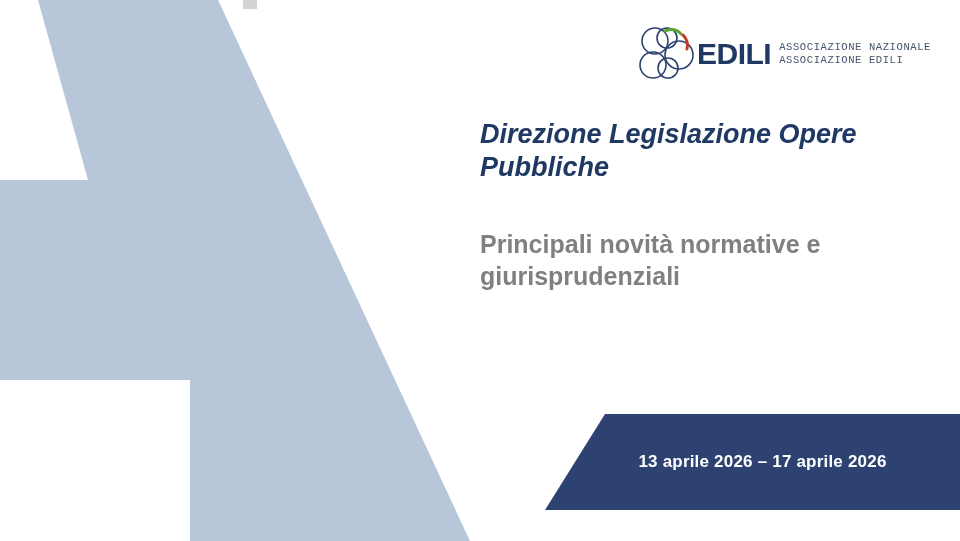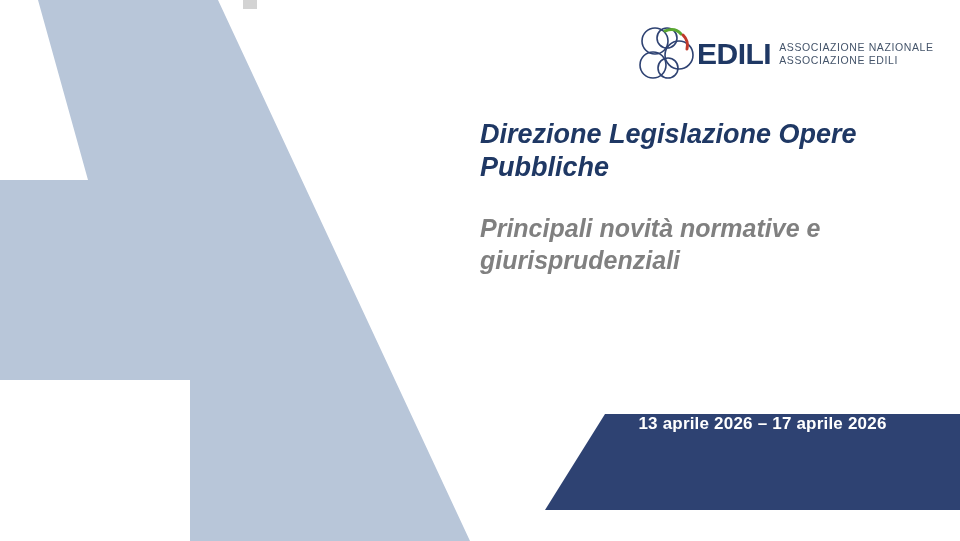--- a/index.html
+++ b/index.html
@@ -52,56 +52,56 @@
     margin-left: -2px;
   }
   .logo-text {
     margin-left: 8px;
     color: #44546a;
     font-size: 10.5px;
     line-height: 13px;
     letter-spacing: 0.6px;
     font-family: "Liberation Sans", sans-serif;
   }
-  .logo-text div { white-space: nowrap; }
+  .logo-text div { white-space: nowrap; font-family: Liberation Mono, monospace; }
 
   
   .title-main {
     position: absolute;
     left: 480px;
     top: 118px;
     width: 460px;
     font-size: 27px;
     font-weight: bold;
     line-height: 33px;
     color: #1f3864;
     font-style: italic;
   }
   .title-sub {
     position: absolute;
     left: 480px;
-    top: 212px;
+    top: 228px;
     width: 460px;
     font-size: 25px;
     font-weight: bold;
     line-height: 32px;
     color: #808080;
-    font-style: italic;
   }
 
   
   .date-banner {
     position: absolute;
     left: 545px;
     top: 414px;
     width: 415px;
     height: 96px;
     background: #2e4272;
     clip-path: polygon(60px 0, 415px 0, 415px 96px, 0 96px);
     display: flex;
+    align-items: center;
     justify-content: center;
   }
   .date-banner span {
     color: #ffffff;
     font-size: 17px;
     font-weight: bold;
     letter-spacing: 0.2px;
     padding-left: 20px;
   }
 

